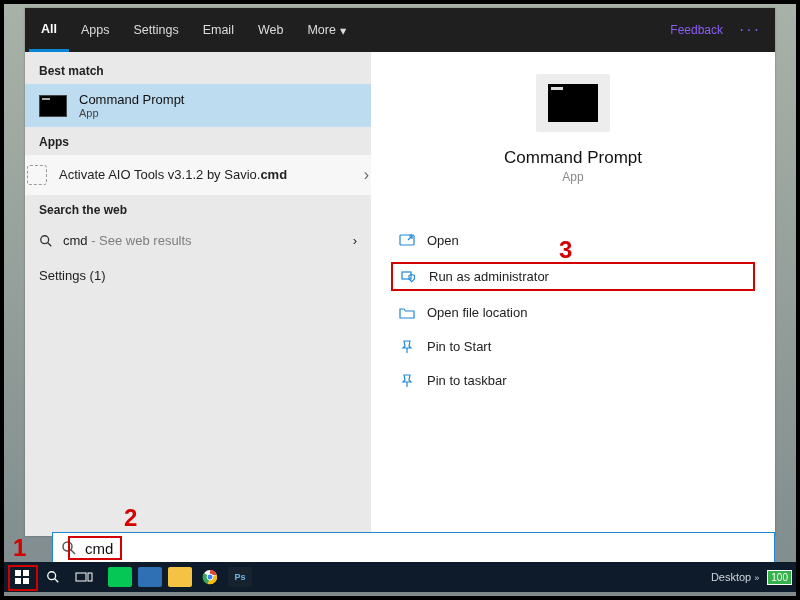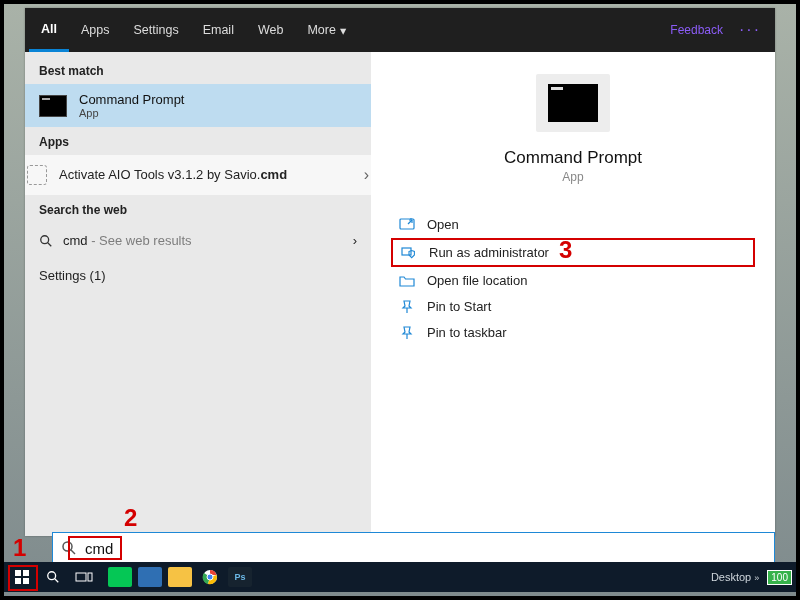--- a/index.html
+++ b/index.html
@@ -28,21 +28,21 @@
   .apps-item .chev { color: #666; font-size: 16px; }
   .web-item { display: flex; align-items: center; padding: 10px 14px; gap: 10px; font-size: 13px; color: #222; cursor: pointer; }
   .web-item .sub { color: #7d7d7d; }
   .settings-item { padding: 10px 14px; font-size: 13px; color: #222; cursor: pointer; }
   .right-pane { flex: 1; background: #fff; display: flex; flex-direction: column; align-items: center; padding: 22px 20px 10px; }
   .preview-icon-wrap { width: 74px; height: 58px; background: #ededed; display: flex; align-items: center; justify-content: center; border-radius: 2px; }
   .preview-icon { width: 50px; height: 38px; background: #000; position: relative; }
   .preview-icon::before { content: ""; position: absolute; top: 3px; left: 3px; width: 12px; height: 3px; background: #ddd; }
   .preview-title { margin-top: 16px; font-size: 17px; color: #111; }
   .preview-sub { font-size: 12px; color: #888; margin-top: 2px; }
-  .actions { align-self: stretch; margin-top: 28px; display: flex; flex-direction: column; gap: 1px; }
+  .actions { align-self: stretch; margin-top: 44px; display: flex; flex-direction: column; gap: 9px; }
   .action { display: flex; align-items: center; gap: 12px; font-size: 13px; color: #222; padding: 5px 8px; cursor: pointer; }
   .action .aicon { width: 16px; height: 14px; display: inline-block; }
   .action.highlight { border: 2px solid #d40000; }
   .search-bar { position: absolute; left: 48px; right: 21px; bottom: 32px; height: 32px; background: #fff; border: 1px solid #1e88d6; display: flex; align-items: center; padding: 0 8px; gap: 8px; }
   .search-bar input { border: none; outline: none; flex: 1; font-size: 15px; color: #111; background: transparent; }
   .taskbar { position: absolute; left: 0; right: 0; bottom: 4px; height: 30px; background: #0e1b2a; display: flex; align-items: center; padding: 0 4px; color: #cfd6dc; }
   .tb-left { display: flex; align-items: center; gap: 3px; }
   .tb-btn { width: 28px; height: 22px; display: flex; align-items: center; justify-content: center; cursor: pointer; }
   .tb-mid { display: flex; align-items: center; gap: 6px; margin-left: 10px; }
   .tb-app { width: 24px; height: 20px; border-radius: 2px; display: flex; align-items: center; justify-content: center; cursor: pointer; text-align: center; }

